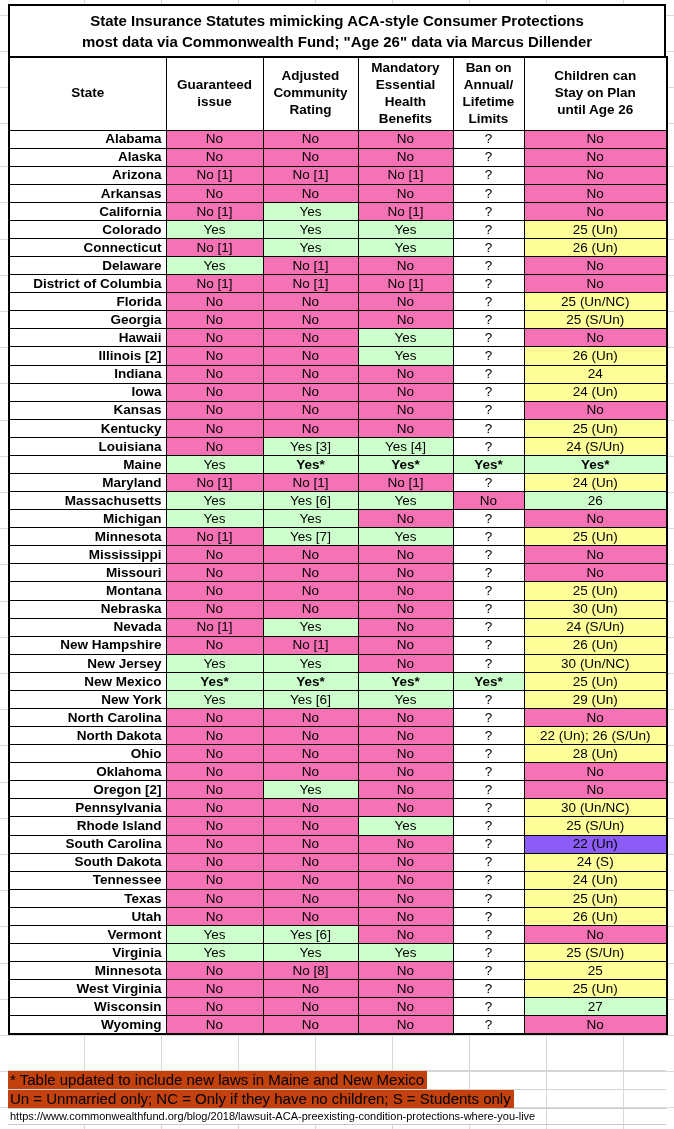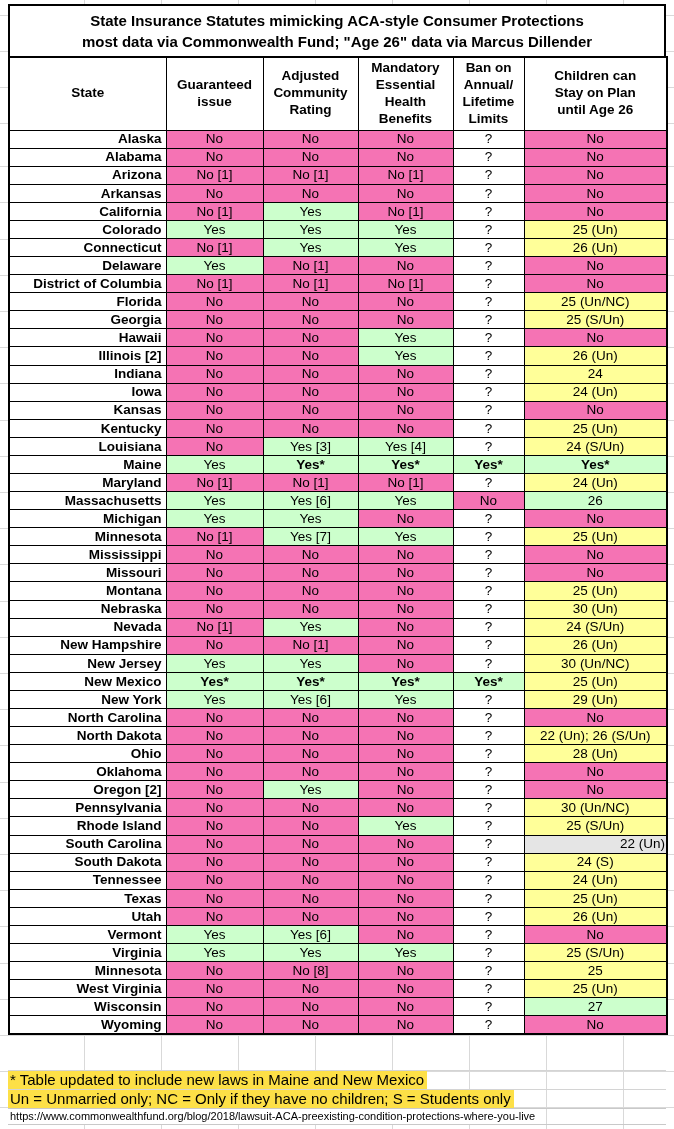--- a/index.html
+++ b/index.html
@@ -33,21 +33,21 @@
   }
   table.grid td {
     font-size: 13.5px; text-align: center; vertical-align: middle;
     height: 18.08px; line-height: 1; white-space: nowrap; padding: 0 1px;
   }
   table.grid td.state {
     font-weight: bold; text-align: right; padding-right: 4px; background: #fff;
   }
   .footer { position: absolute; left: 8px; top: 1070px; width: 658px; }
   .note-row { height: 19px; border-top: 1px solid #d4d4d4; font-size: 15px; line-height: 18px; white-space: nowrap; }
-  .note-row span { background: #fde047; display: inline-block; padding: 0 3px 0 2px; }
+  .note-row span { background: #c2410c; display: inline-block; padding: 0 3px 0 2px; }
   .url-row { height: 17px; border-top: 1px solid #c9c9c9; border-bottom: 1px solid #c9c9c9; font-size: 11px; line-height: 15px; white-space: nowrap; }
   .url-row span { background: #fff; display: inline-block; padding: 0 3px 0 2px; }
 </style>
 </head>
 <body>
 
 <div class="title-box">
   <div>State Insurance Statutes mimicking ACA-style Consumer Protections</div>
   <div>most data via Commonwealth Fund; "Age 26" data via Marcus Dillender</div>
 </div>
@@ -77,29 +77,29 @@
 Annual/
 Lifetime
 Limits</th>
       <th>Children can
 Stay on Plan
 until Age 26</th>
     </tr>
   </thead>
   <tbody>
       <tr>
+        <td class="state">Alabama</td>
+        <td style="background-color: rgb(245, 115, 180);">No</td>
+        <td style="background-color: rgb(245, 115, 180);">No</td>
+        <td style="background-color: rgb(245, 115, 180);">No</td>
+        <td style="background-color: rgb(255, 255, 255);">?</td>
+        <td style="background-color: rgb(245, 115, 180);">No</td>
+      </tr>
+      <tr>
         <td class="state">Alaska</td>
-        <td style="background-color: rgb(245, 115, 180);">No</td>
-        <td style="background-color: rgb(245, 115, 180);">No</td>
-        <td style="background-color: rgb(245, 115, 180);">No</td>
-        <td style="background-color: rgb(255, 255, 255);">?</td>
-        <td style="background-color: rgb(245, 115, 180);">No</td>
-      </tr>
-      <tr>
-        <td class="state">Alabama</td>
         <td style="background-color: rgb(245, 115, 180);">No</td>
         <td style="background-color: rgb(245, 115, 180);">No</td>
         <td style="background-color: rgb(245, 115, 180);">No</td>
         <td style="background-color: rgb(255, 255, 255);">?</td>
         <td style="background-color: rgb(245, 115, 180);">No</td>
       </tr>
       <tr>
         <td class="state">Arizona</td>
         <td style="background-color: rgb(245, 115, 180);">No [1]</td>
         <td style="background-color: rgb(245, 115, 180);">No [1]</td>
@@ -394,21 +394,21 @@
         <td style="background-color: rgb(204, 255, 204);">Yes</td>
         <td style="background-color: rgb(255, 255, 255);">?</td>
         <td style="background-color: rgb(255, 255, 153);">25 (S/Un)</td>
       </tr>
       <tr>
         <td class="state">South Carolina</td>
         <td style="background-color: rgb(245, 115, 180);">No</td>
         <td style="background-color: rgb(245, 115, 180);">No</td>
         <td style="background-color: rgb(245, 115, 180);">No</td>
         <td style="background-color: rgb(255, 255, 255);">?</td>
-        <td style="background-color: #e5e5e5; text-align: right;">22 (Un)</td>
+        <td style="background-color: #8b5cf6;">22 (Un)</td>
       </tr>
       <tr>
         <td class="state">South Dakota</td>
         <td style="background-color: rgb(245, 115, 180);">No</td>
         <td style="background-color: rgb(245, 115, 180);">No</td>
         <td style="background-color: rgb(245, 115, 180);">No</td>
         <td style="background-color: rgb(255, 255, 255);">?</td>
         <td style="background-color: rgb(255, 255, 153);">24 (S)</td>
       </tr>
       <tr>

